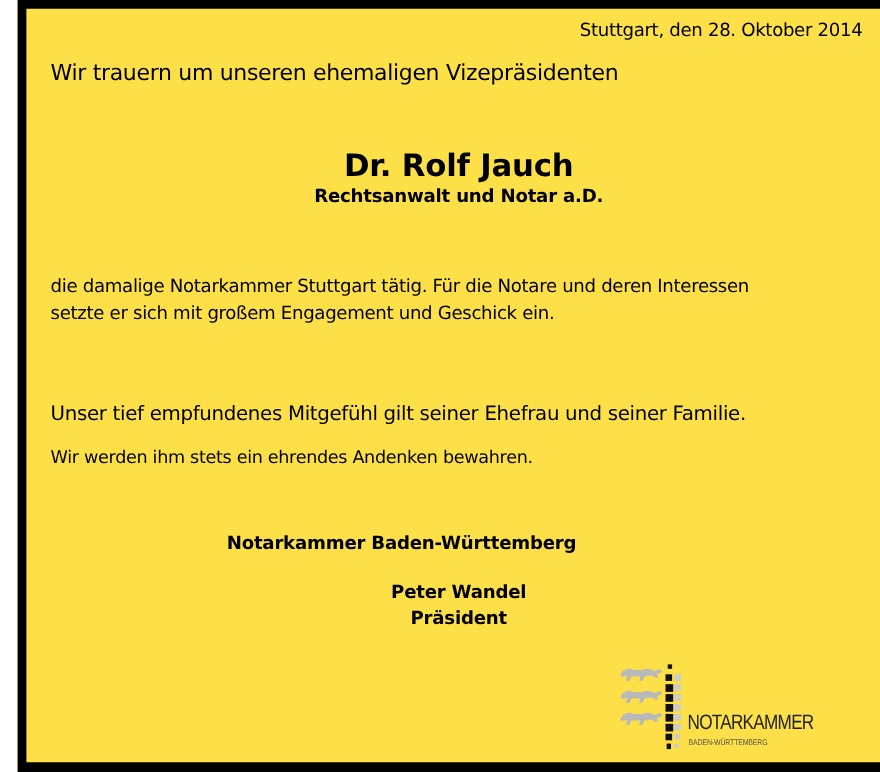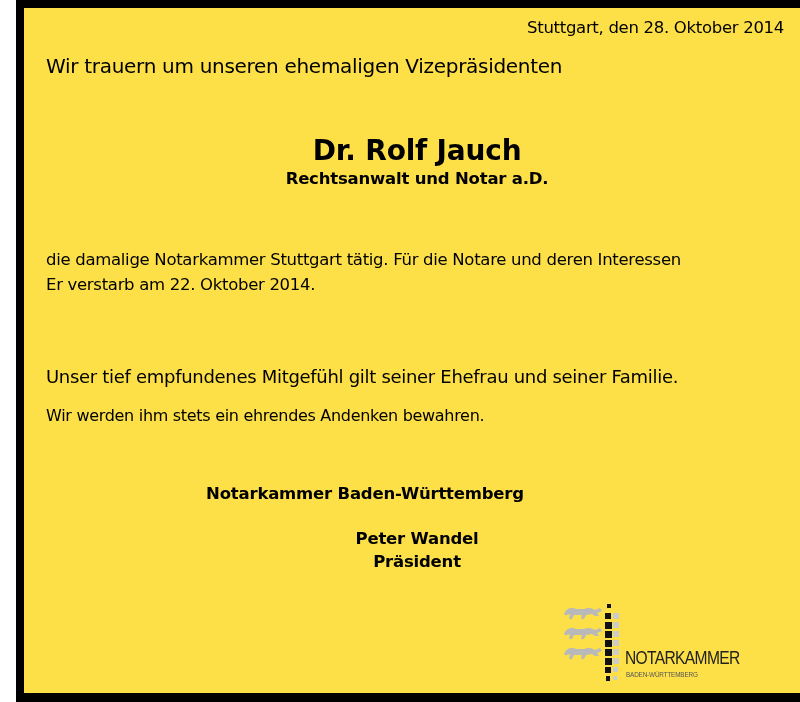--- a/index.html
+++ b/index.html
@@ -28,21 +28,21 @@
 <body>
 
 <div class="frame">
   <div class="abs date">Stuttgart, den 28. Oktober 2014</div>
   <div class="abs intro">Wir trauern um unseren ehemaligen Vizepräsidenten</div>
   <div class="abs name">Dr. Rolf Jauch</div>
   <div class="abs title">Rechtsanwalt und Notar a.D.</div>
 
   <div class="abs body">
     <div>die damalige Notarkammer Stuttgart tätig. Für die Notare und deren Interessen</div>
-    <div>Er verstarb am 22. Oktober 2014.</div>
+    <div>setzte er sich mit großem Engagement und Geschick ein.</div>
   </div>
 
   <div class="abs p2">Unser tief empfundenes Mitgefühl gilt seiner Ehefrau und seiner Familie.</div>
   <div class="abs p3">Wir werden ihm stets ein ehrendes Andenken bewahren.</div>
 
   <div class="abs org">Notarkammer Baden-Württemberg</div>
   <div class="abs signer">
     <div>Peter Wandel</div>
     <div>Präsident</div>
   </div>

